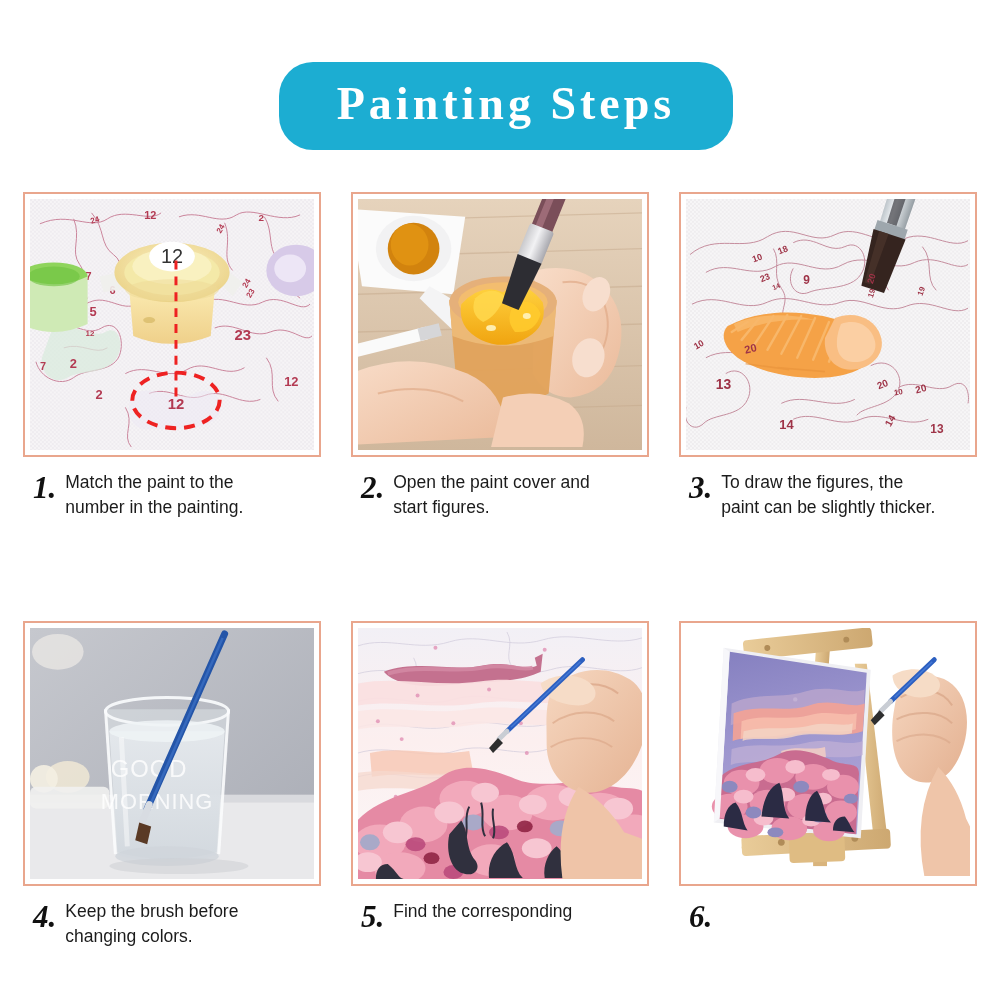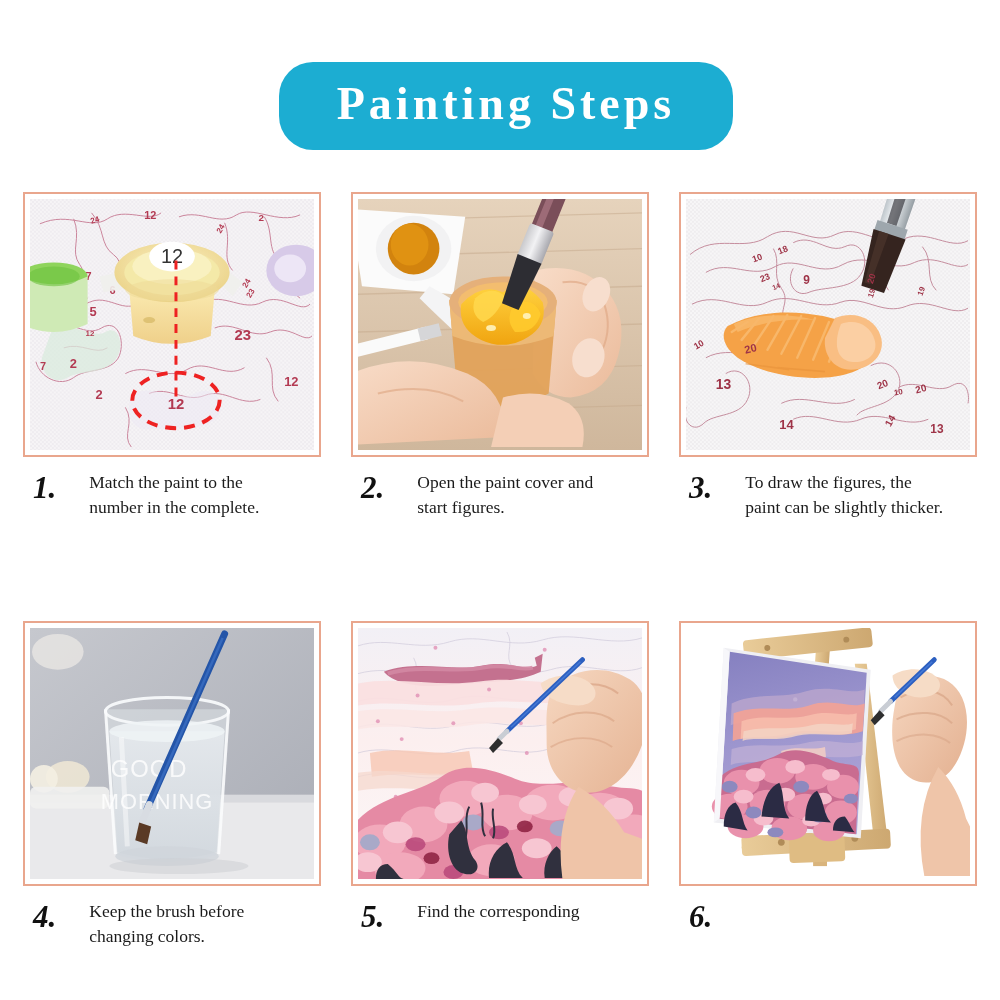--- a/index.html
+++ b/index.html
@@ -74,23 +74,22 @@
     color: #111;
     line-height: 1;
     margin-right: 9px;
     margin-top: 2px;
     white-space: nowrap;
   }
   .caption-text {
     font-size: 17.5px;
     line-height: 1.42;
     color: #1b1b1b;
-    font-family: Liberation Serif, serif;
+    font-family: Liberation Sans, sans-serif;
     max-width: 245px;
-    margin-left: 24px;
   }
   .caption-text .l2 { display: block; }
 </style>
 </head>
 <body>
 
 <div class="page">
 
   <div class="title-wrap">
     <div class="title-banner">
@@ -183,21 +182,21 @@
             <line x1="147" y1="62" x2="147" y2="205" stroke="#EE2222" stroke-width="3" stroke-dasharray="9 7"></line>
             <ellipse cx="147" cy="203" rx="44" ry="28" fill="none" stroke="#EE2222" stroke-width="4" stroke-dasharray="11 8"></ellipse>
             <text x="147" y="212" text-anchor="middle" font-family="'Liberation Sans',sans-serif" font-size="15" font-weight="700" fill="#B33A52">12</text>
           </svg>
         </div>
       </div>
       <div class="caption">
         <span class="step-num">1.</span>
         <span class="caption-text">
           <span>Match the paint to the</span>
-          <span class="l2">number in the complete.</span>
+          <span class="l2">number in the painting.</span>
         </span>
       </div>
     </div>
 
     <div class="cell">
       <div class="frame">
         <div class="photo">
           <svg viewBox="0 0 286 253" preserveAspectRatio="none">
             <defs>
               <linearGradient id="woodBg" x1="0" y1="0" x2="0" y2="1">

